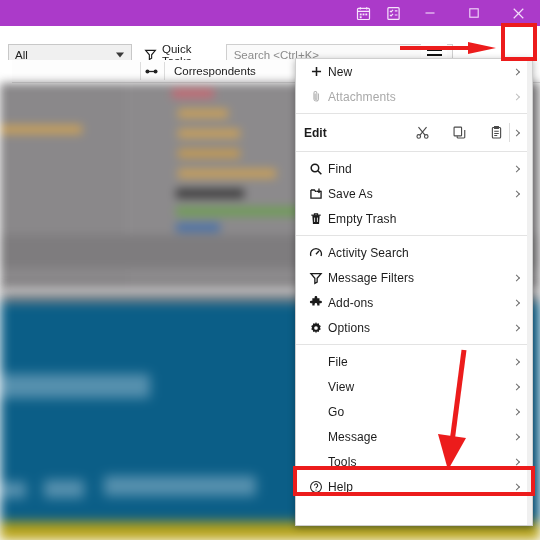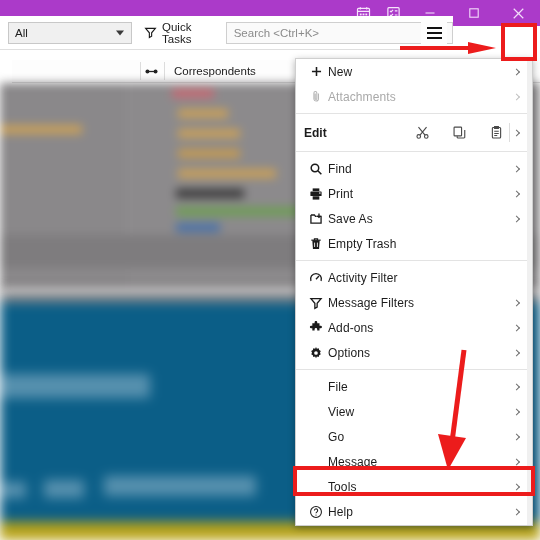--- a/index.html
+++ b/index.html
@@ -30,21 +30,21 @@
   .tb-icon svg { display: block; }
   .win-btn {
     width: 44px; height: 26px;
     display: flex; align-items: center; justify-content: center;
     color: #f3dcfa;
   }
   .win-btn svg { display: block; }
 
   
   .toolbar {
-    position: absolute; top: 16px; left: 0;
+    position: absolute; top: 38px; left: 0;
     width: 453px; height: 34px;
     background: #ffffff;
     display: flex; align-items: center;
     border-bottom: 1px solid #dfdfdf;
   }
   .filter-select {
     margin-left: 8px;
     width: 140px; height: 22px;
     background: #f0f0f0;
     border: 1px solid #c8c8c8;
@@ -366,32 +366,20 @@
       <span class="ico">
         <svg width="14" height="14" viewBox="0 0 16 16" fill="none" stroke="currentColor" stroke-width="1.7">
           <circle cx="6.8" cy="6.8" r="4.3"></circle>
             <path d="M10.1 10.1l4 4"></path>
         </svg>
       </span>
       <span class="lbl">Find</span>
       <span class="chev"></span>
     </div>
 
-    <div class="mi">
-      <span class="ico">
-        <svg width="14" height="14" viewBox="0 0 16 16" fill="currentColor">
-          <rect x="4.2" y="1.6" width="7.6" height="3.2"></rect>
-          <rect x="1.6" y="5" width="12.8" height="5.4" rx="0.8"></rect>
-          <rect x="4.2" y="10.6" width="7.6" height="3.8"></rect>
-          <rect x="11.6" y="6.2" width="1.6" height="1.4" fill="#fff"></rect>
-        </svg>
-      </span>
-      <span class="lbl">Print</span>
-      <span class="chev"></span>
-    </div>
 
     <div class="mi">
       <span class="ico">
         <svg width="14" height="14" viewBox="0 0 16 16" fill="none" stroke="currentColor" stroke-width="1.5">
           <path d="M2.2 3.4h4l1.2 1.6h1.4"></path>
           <path d="M2.2 3.4v9.4h11.6V5H9"></path>
           <path d="M11.4 1.6v4.4M9.6 4.4l1.8 1.8 1.8-1.8"></path>
         </svg>
       </span>
       <span class="lbl">Save As</span>
@@ -412,21 +400,21 @@
 
     <div class="msep"></div>
 
     <div class="mi">
       <span class="ico">
         <svg width="14" height="14" viewBox="0 0 16 16" fill="none" stroke="currentColor" stroke-width="1.5">
           <path d="M2.2 11.4a6.2 6.2 0 1111.6 0"></path>
           <path d="M8 9.4l3.4-3.6"></path>
         </svg>
       </span>
-      <span class="lbl">Activity Filter</span>
+      <span class="lbl">Activity Search</span>
     </div>
 
     <div class="mi">
       <span class="ico">
         <svg width="14" height="14" viewBox="0 0 16 16" fill="none" stroke="currentColor" stroke-width="1.5">
           <path d="M2.2 3h11.6l-4.5 5.3v4.3l-2.6 1.5V8.3z"></path>
         </svg>
       </span>
       <span class="lbl">Message Filters</span>
       <span class="chev"></span>

